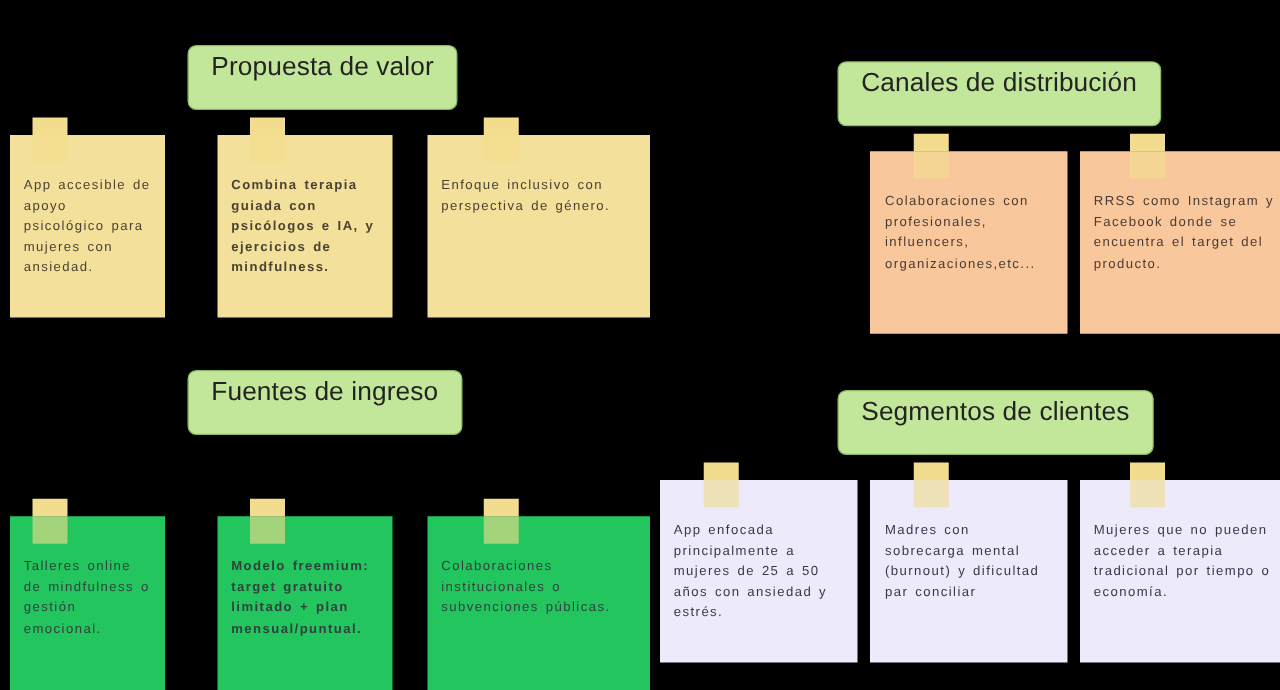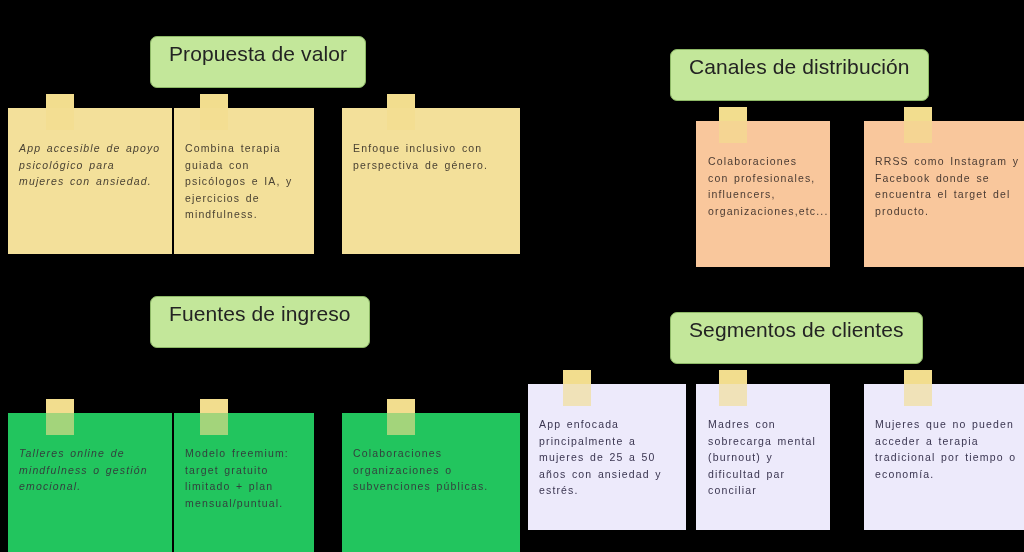--- a/index.html
+++ b/index.html
@@ -67,26 +67,26 @@
   .card {
     position: absolute;
     top: 0;
     width: 148px;
     height: 146px;
     box-sizing: border-box;
     padding: 32px 11px 8px 11px;
   }
 
   
-  .q-tl .card-0, .q-bl .card-0 { left: 8px;   width: 164px; font-style: italic; }
-  .q-tl .card-1, .q-bl .card-1 { left: 174px; width: 140px; }
+  .q-tl .card-0, .q-bl .card-0 { left: 8px;   width: 124px; }
+  .q-tl .card-1, .q-bl .card-1 { left: 174px; width: 140px; font-weight: bold; }
   .q-tl .card-2, .q-bl .card-2 { left: 342px; width: 178px; }
 
   .q-tr .card-0, .q-br .card-0 { left: 16px;  width: 158px; }
-  .q-tr .card-1, .q-br .card-1 { left: 184px; width: 134px; padding-left: 12px; }
+  .q-tr .card-1, .q-br .card-1 { left: 184px; width: 158px; padding-left: 12px; }
   .q-tr .card-2, .q-br .card-2 { left: 352px; width: 168px; }
 
   .card-text {
     margin: 0;
     font-size: 10.5px;
     line-height: 16.5px;
     letter-spacing: 1.15px;
     color: #3b3b3b;
     word-spacing: 1.5px;
     white-space: pre-line;
@@ -207,21 +207,21 @@
           <div class="tape-over"></div>
         </div>
         <p class="card-text">Modelo freemium: target gratuito limitado + plan mensual/puntual.</p>
       </div>
 
       <div class="card card-2">
         <div class="tape">
           <div class="tape-top"></div>
           <div class="tape-over"></div>
         </div>
-        <p class="card-text">Colaboraciones organizaciones o subvenciones públicas.</p>
+        <p class="card-text">Colaboraciones institucionales o subvenciones públicas.</p>
       </div>
 
     </div>
   </div>
 
   <div class="quadrant q-br theme-purple">
     <div class="title-pill" style="left:158px;">Segmentos de clientes</div>
     <div class="cards-row">
 
       <div class="card card-0">

